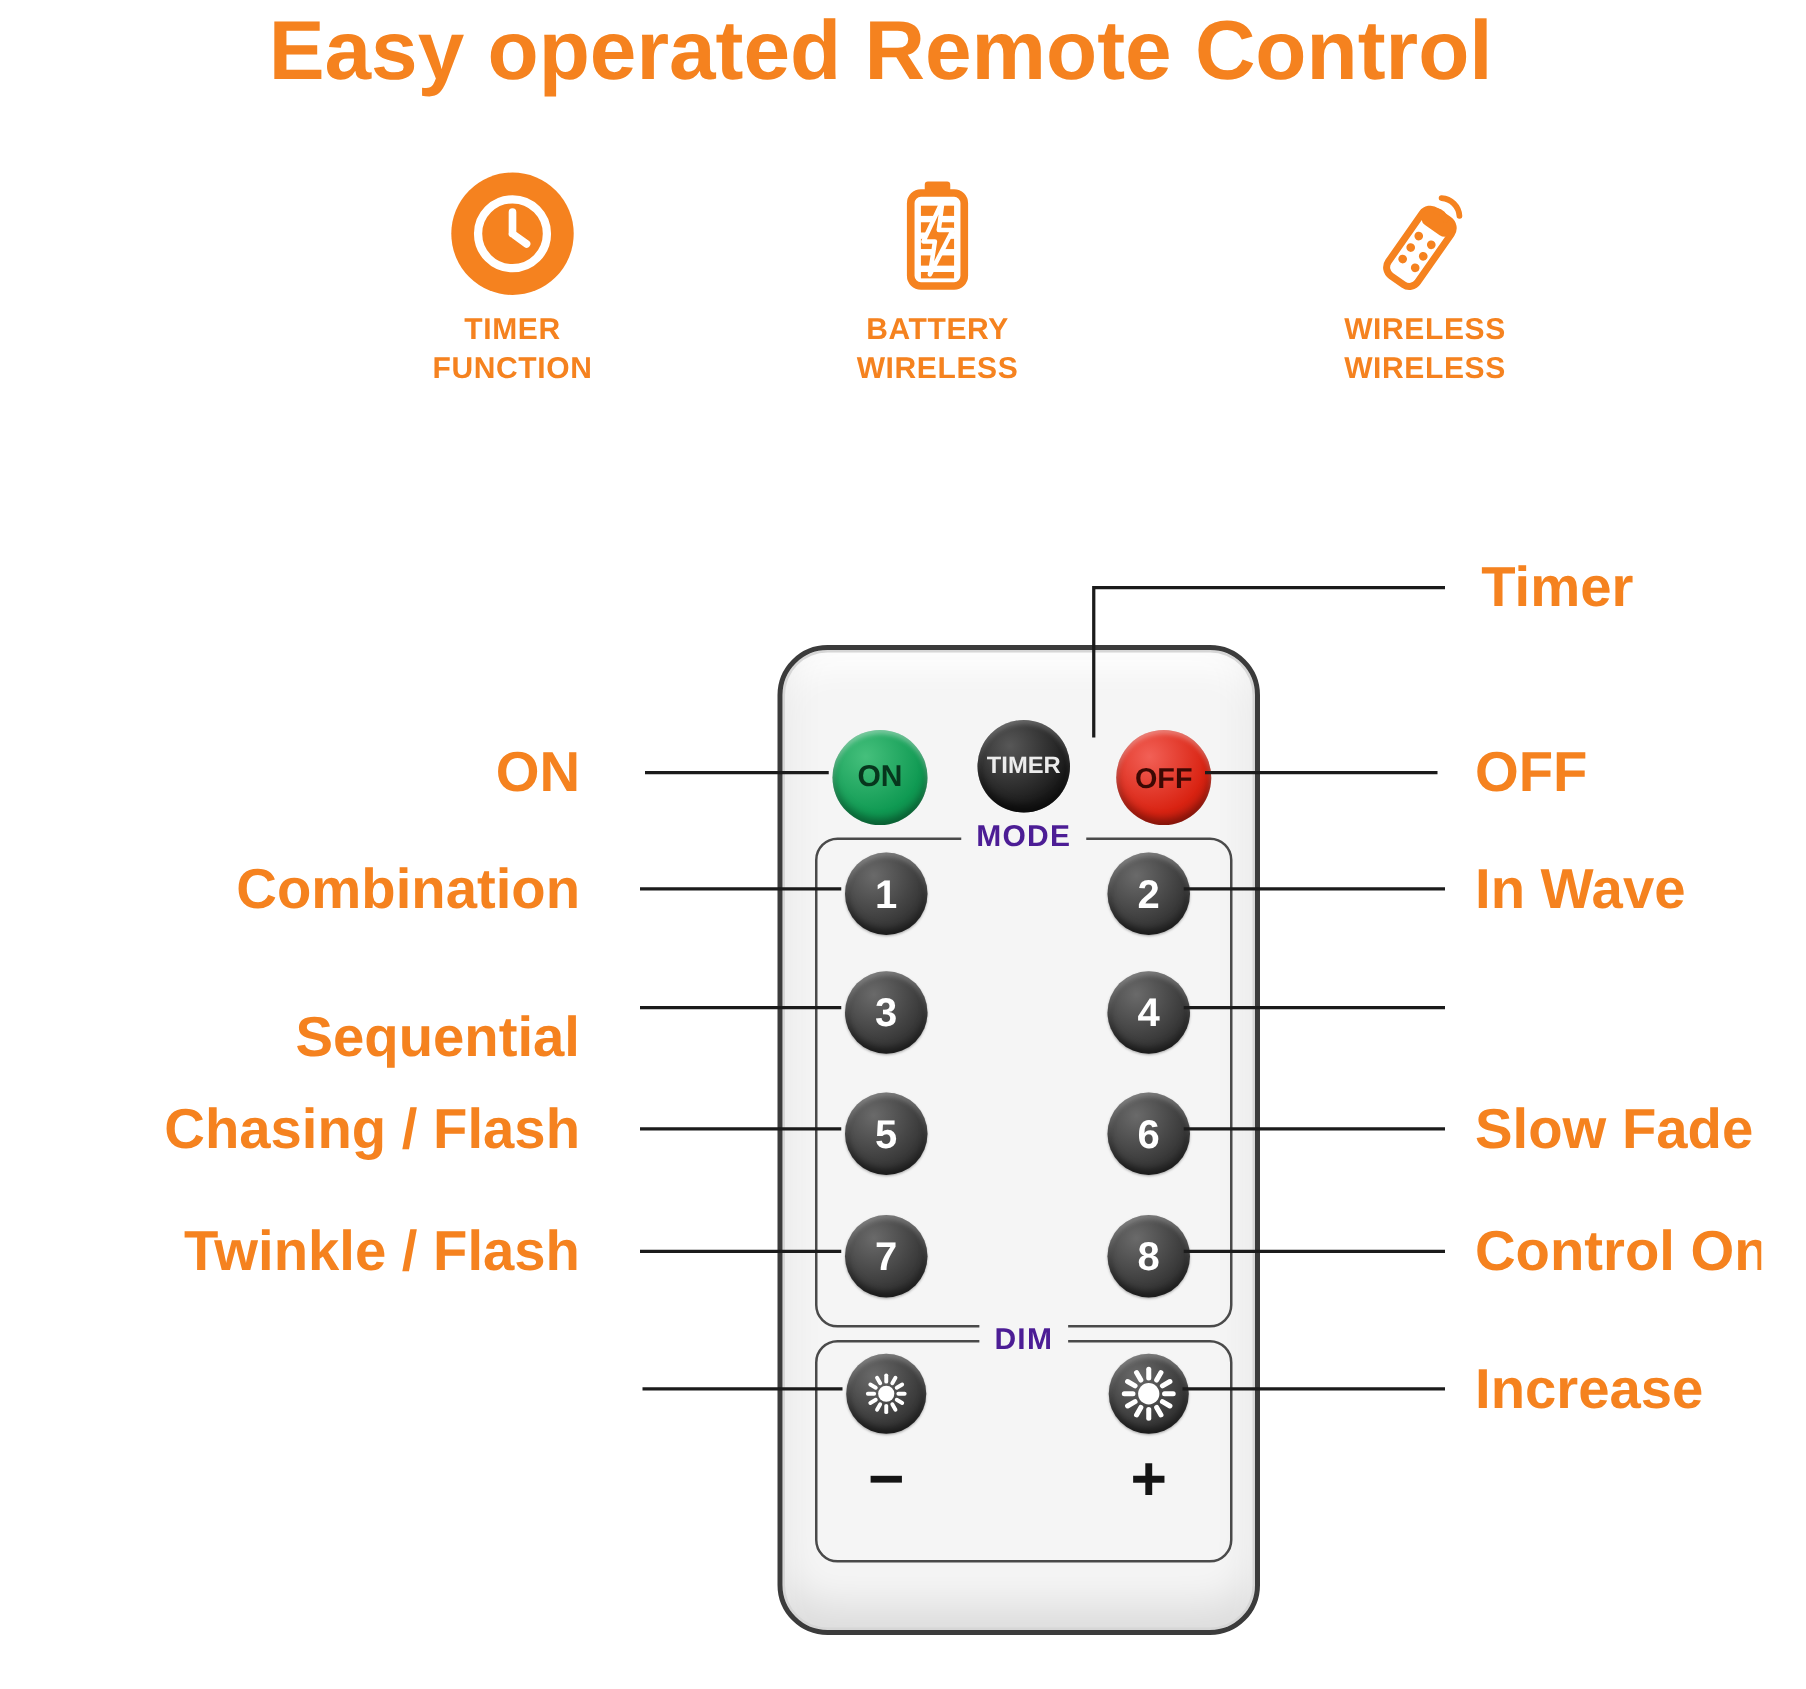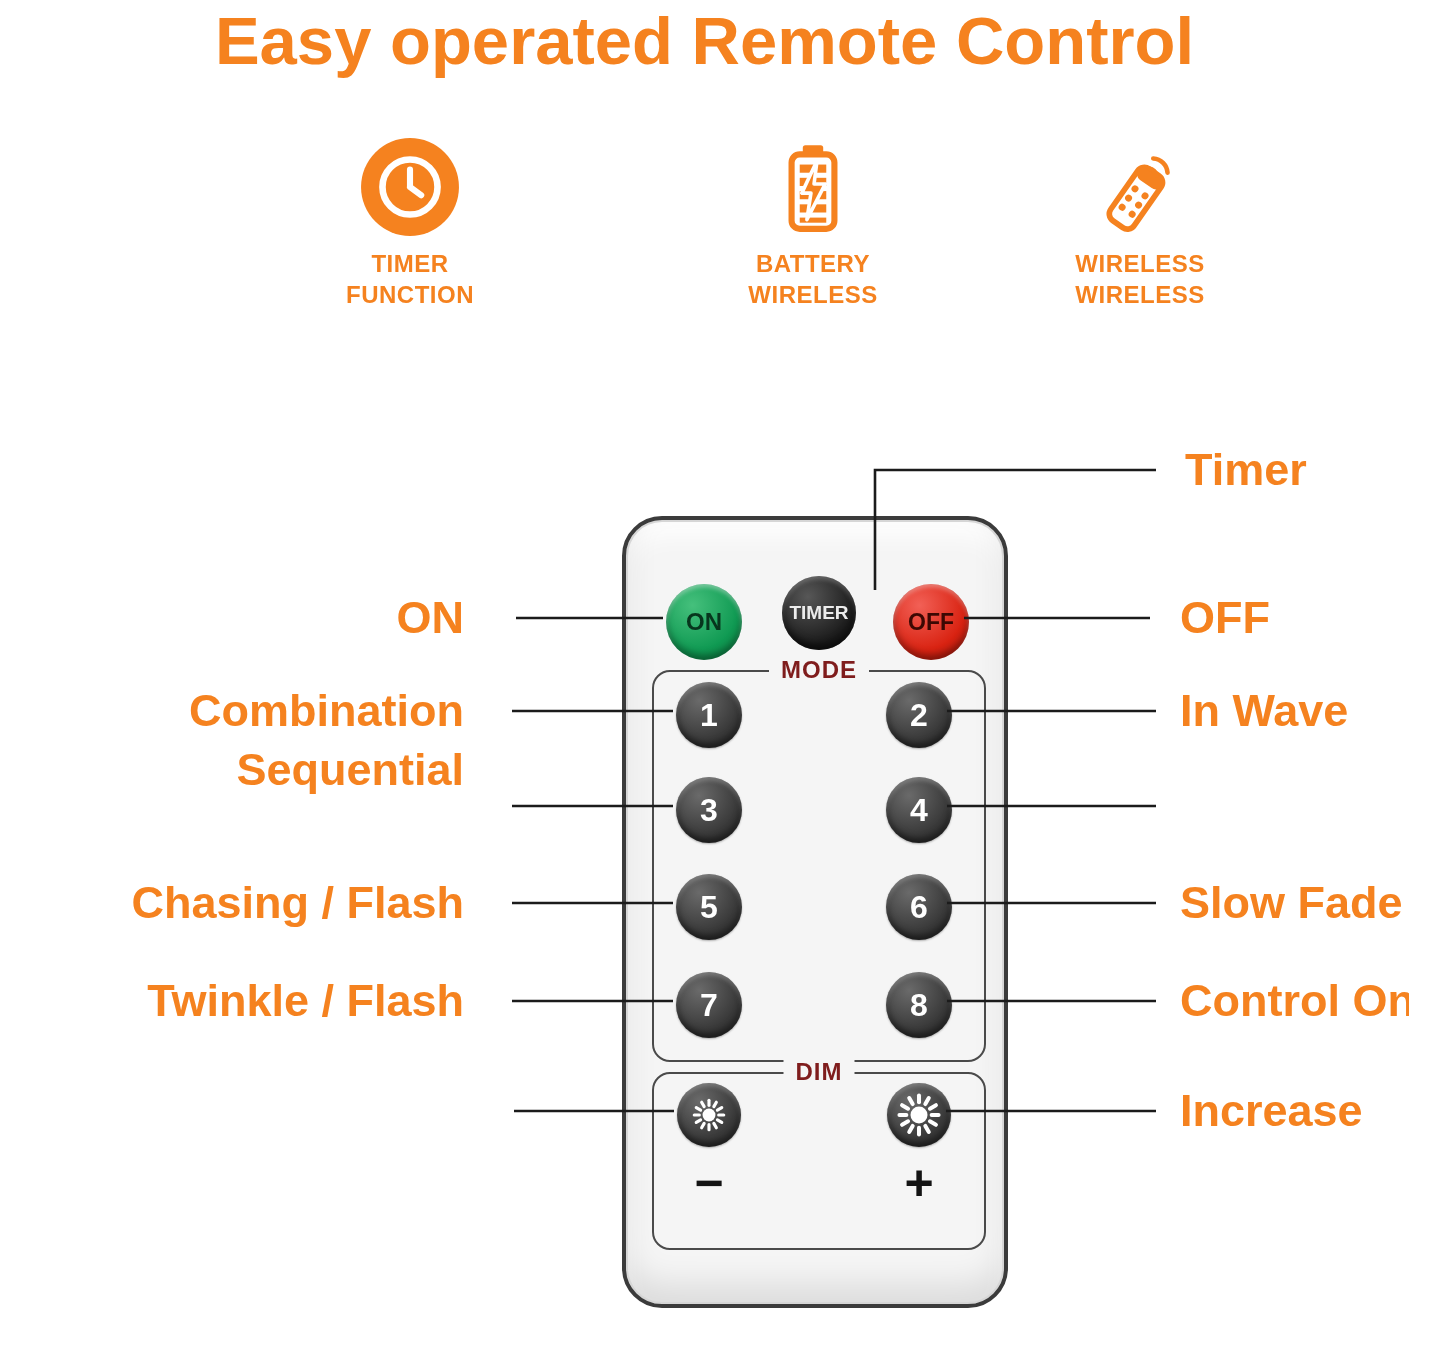--- a/index.html
+++ b/index.html
@@ -44,21 +44,21 @@
     color:#3c0803;
     box-shadow: inset 0 -5px 7px rgba(0,0,0,0.35), inset 0 3px 4px rgba(255,255,255,0.35);
   }
 
   .section { position:absolute; left:26px; width:334px; border:2.5px solid #4a4a4a; border-radius:18px; }
   .mode-box { top:150px; height:392px; }
   .dim-box  { top:552px; height:178px; }
   .section-label {
     position:absolute; top:-16px; left:50%; transform:translateX(-50%);
     background:#f5f5f5; padding:0 12px; font-size:24px; font-weight:700;
-    color:#7f1d1d; letter-spacing:1px; line-height:1.2;
+    color:#4c1d95; letter-spacing:1px; line-height:1.2;
   }
 
   .key {
     position:absolute; width:66px; height:66px; border-radius:50%;
     background: radial-gradient(circle at 35% 28%, #6a6a6a, var(--color-key_gray,#333333) 70%);
     color:#ffffff; font-size:32px; font-weight:700;
     display:flex; align-items:center; justify-content:center;
     box-shadow: inset 0 -4px 6px rgba(0,0,0,0.5), inset 0 3px 4px rgba(255,255,255,0.28), 0 1px 2px rgba(0,0,0,0.3);
   }
   .dim-key { width:64px; height:64px; }
@@ -91,21 +91,21 @@
       <circle cx="50" cy="50" r="48" fill="currentColor"></circle>
       <circle cx="50" cy="50" r="27" fill="none" stroke="#ffffff" stroke-width="6.5"></circle>
       <path d="M50 50 L50 33 M50 50 L61 58" stroke="#ffffff" stroke-width="6" stroke-linecap="round" fill="none"></path>
     </svg>
     <div class="feature-label">
       <div>TIMER</div>
       <div>FUNCTION</div>
     </div>
   </div>
 
-  <div class="feature" style="left:693px">
+  <div class="feature" style="left:630px">
     <svg class="feature-icon" width="102" height="102" viewBox="0 0 100 100">
       <rect x="40" y="9" width="20" height="11" rx="2.5" fill="currentColor"></rect>
       <rect x="29" y="18" width="42" height="73" rx="8" fill="none" stroke="currentColor" stroke-width="6"></rect>
       <g fill="currentColor">
         <rect x="37" y="28" width="26" height="8"></rect>
         <rect x="37" y="41" width="26" height="8"></rect>
         <rect x="37" y="54" width="26" height="8"></rect>
         <rect x="37" y="67" width="26" height="8"></rect>
         <rect x="37" y="80" width="26" height="5"></rect>
       </g>
@@ -220,21 +220,21 @@
     <path d="M512 1001 L673 1001"></path>
     <path d="M947 1001 L1156 1001"></path>
     <path d="M514 1111 L674 1111"></path>
     <path d="M946 1111 L1156 1111"></path>
   </svg>
 
   <div class="callout cr" style="left:1185px;top:440px">Timer</div>
 
   <div class="callout cl" style="top:588px">ON</div>
   <div class="callout cl" style="top:681px">Combination</div>
-  <div class="callout cl" style="top:740px">Sequential</div>
+  <div class="callout cl" style="top:800px">Sequential</div>
   <div class="callout cl" style="top:873px">Chasing / Flash</div>
   <div class="callout cl" style="top:971px">Twinkle / Flash</div>
 
   <div class="callout cr" style="top:588px">OFF</div>
   <div class="callout cr" style="top:681px">In Wave</div>
   <div class="callout cr" style="top:873px">Slow Fade</div>
   <div class="callout cr" style="top:971px">Control On</div>
   <div class="callout cr" style="top:1081px">Increase</div>
 
 </div>

